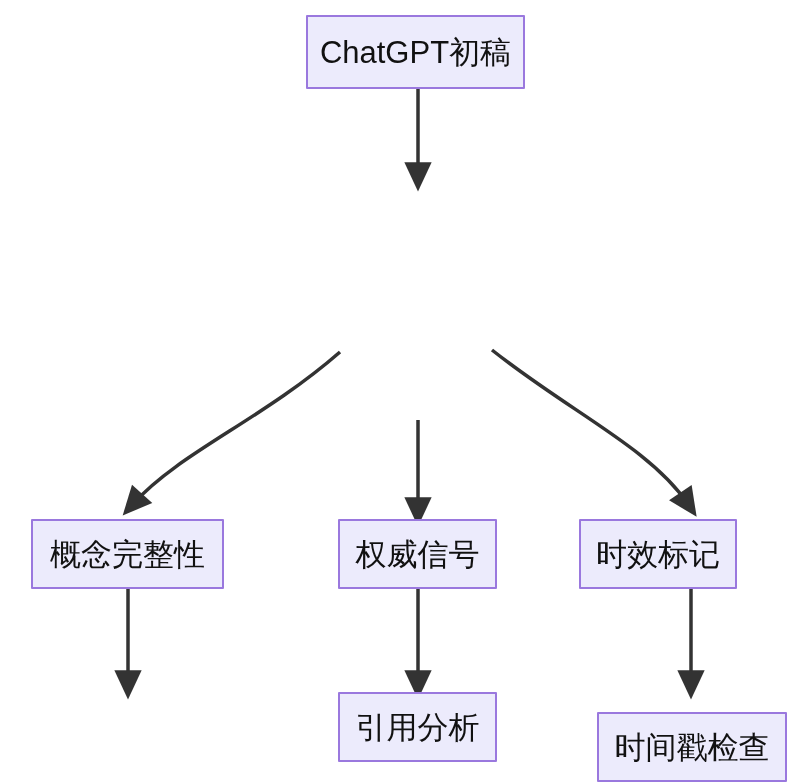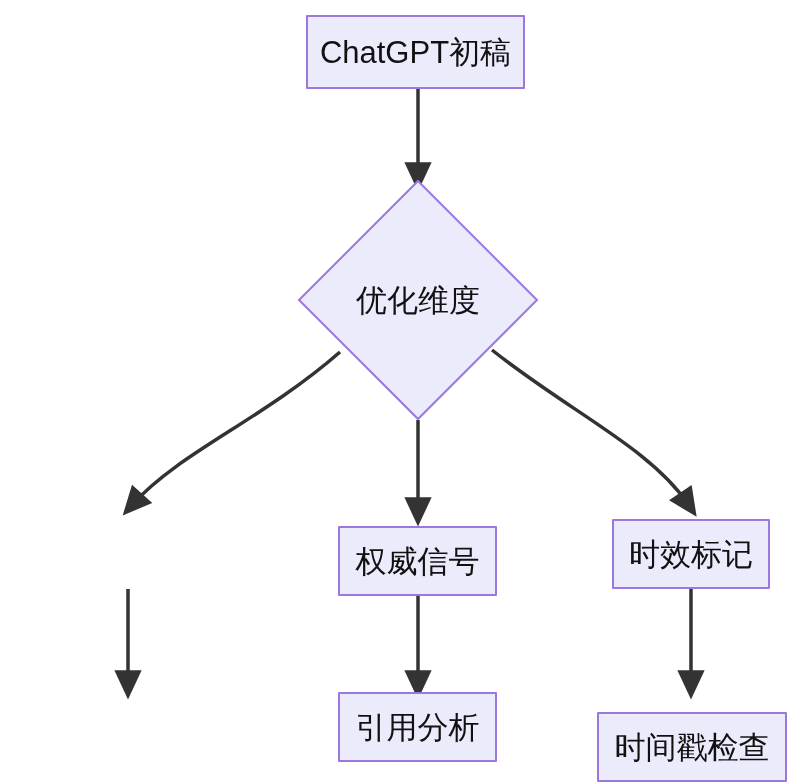--- a/index.html
+++ b/index.html
@@ -88,31 +88,28 @@
         <path d="M 128 589 L 128 684" fill="none" stroke="#333333" stroke-width="3.5" stroke-linecap="butt" marker-end="url(#arrowhead)"></path>
         <path d="M 418 589 L 418 684" fill="none" stroke="#333333" stroke-width="3.5" stroke-linecap="butt" marker-end="url(#arrowhead)"></path>
         <path d="M 691 589 L 691 684" fill="none" stroke="#333333" stroke-width="3.5" stroke-linecap="butt" marker-end="url(#arrowhead)"></path>
       </g>
   </svg>
 
   <div class="node node-rect" style="left: 306px; top: 15px; width: 219px; height: 74px;">
     <span class="node-label">ChatGPT初稿</span>
   </div>
 
-  <div class="node-diamond-wrap" style="left: 298px; top: 180px; width: 240px; height: 240px;">
-    <svg class="diamond-svg" width="240" height="240" viewBox="0 0 240 240">
-        <polygon points="120,1 239,120 120,239 1,120" fill="#ECEBFC" stroke="#9A78DE" stroke-width="2"></polygon>
-      </svg>
-    <span class="node-diamond-label">优化维度</span>
+
+  <div class="node node-rect" style="left: 31px; top: 519px; width: 193px; height: 70px;">
+    <span class="node-label">概念完整性</span>
   </div>
-
-  <div class="node node-rect" style="left: 338px; top: 519px; width: 159px; height: 70px; margin-top: 7px;">
+  <div class="node node-rect" style="left: 338px; top: 519px; width: 159px; height: 70px;">
     <span class="node-label">权威信号</span>
   </div>
-  <div class="node node-rect" style="left: 612px; top: 519px; width: 158px; height: 70px;">
+  <div class="node node-rect" style="left: 579px; top: 519px; width: 158px; height: 70px;">
     <span class="node-label">时效标记</span>
   </div>
 
   <div class="node node-rect" style="left: 338px; top: 692px; width: 159px; height: 70px;">
     <span class="node-label">引用分析</span>
   </div>
   <div class="node node-rect" style="left: 597px; top: 692px; width: 190px; height: 70px; margin-top: 20px;">
     <span class="node-label">时间戳检查</span>
   </div>
 

